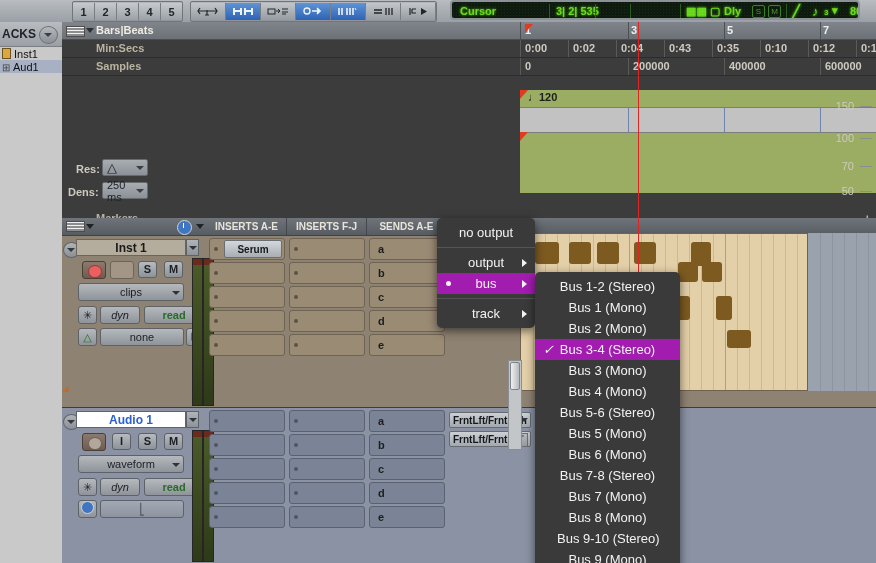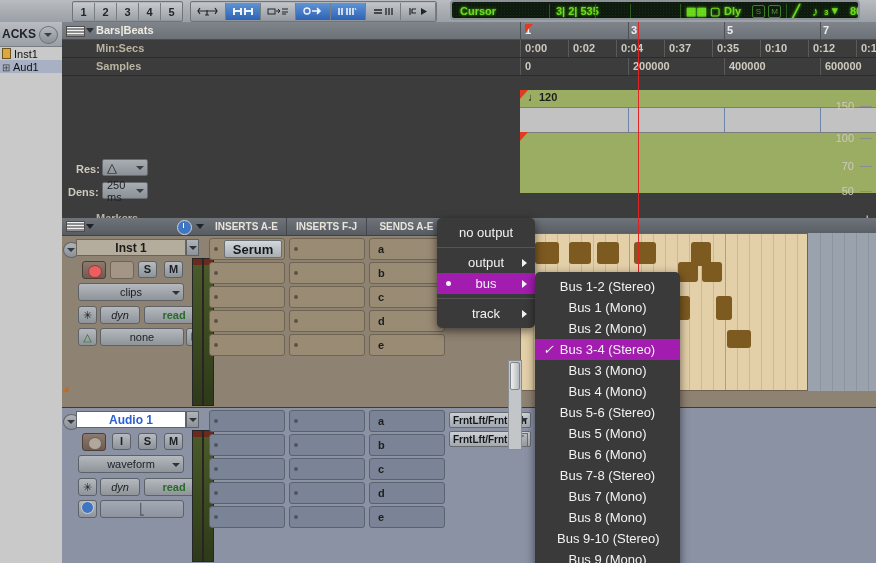--- a/index.html
+++ b/index.html
@@ -147,21 +147,21 @@
   
   .slotcol{position:absolute;top:0;bottom:0;box-sizing:border-box;}
   .slot{position:absolute;height:22px;box-sizing:border-box;border:1px solid;border-radius:3px;}
   .slot.inst{background:#9a8b75;border-color:#6f6352;}
   .slot.aud{background:#7b8496;border-color:#5a6170;}
   .slotdot{position:absolute;left:4px;top:8px;width:4px;height:4px;border-radius:50%;background:#5d5344;}
   .slot.aud .slotdot{background:#4e5563;}
   .slotlab{position:absolute;left:8px;top:4px;font-size:11px;color:#1d1d1d;font-weight:bold;}
   .plugbtn{position:absolute;left:14px;top:1px;right:2px;height:18px;
     background:linear-gradient(#d4d8dc,#a7adb3);border:1px solid #6a6f75;border-radius:2px;
-    display:flex;align-items:center;justify-content:center;font-size:13px;
+    display:flex;align-items:center;justify-content:center;font-size:10px;
     font-weight:bold;color:#14181d;box-sizing:border-box;}
   .iosel{position:absolute;height:16px;background:linear-gradient(#cdd1d5,#a2a8ae);
     border:1px solid #666b71;border-radius:2px;box-sizing:border-box;
     display:flex;align-items:center;padding-left:3px;font-size:10px;font-weight:bold;color:#14181d;}
   .iosel .arw{position:absolute;right:2px;top:5px;border-left:4px solid transparent;
     border-right:4px solid transparent;border-top:4px solid #2f343a;}
   .volbox{position:absolute;background:#1b2414;border:1px solid #4c5a3c;border-radius:2px;
     background-image:radial-gradient(#28331d 25%,transparent 26%);background-size:3px 3px;}
   .volbox .vt{position:absolute;font-size:10px;font-weight:bold;color:#7ee030;}
   .volbox .vline{position:absolute;left:2px;right:2px;height:1px;background:#3e5a28;}
@@ -313,21 +313,21 @@
     <div class="rulerrow">
       <div class="r-name" style="left:34px;">Min:Secs</div>
       <div class="timeline-sel">
         <div class="tick" style="left:0;"></div>
           <div class="ticklab" style="left:5px;">0:00</div>
         <div class="tick" style="left:48px;"></div>
           <div class="ticklab" style="left:53px;">0:02</div>
         <div class="tick" style="left:96px;"></div>
           <div class="ticklab" style="left:101px;">0:04</div>
         <div class="tick" style="left:144px;"></div>
-          <div class="ticklab" style="left:149px;">0:37</div>
+          <div class="ticklab" style="left:149px;">0:43</div>
         <div class="tick" style="left:192px;"></div>
           <div class="ticklab" style="left:197px;">0:35</div>
         <div class="tick" style="left:240px;"></div>
           <div class="ticklab" style="left:245px;">0:10</div>
         <div class="tick" style="left:288px;"></div>
           <div class="ticklab" style="left:293px;">0:12</div>
         <div class="tick" style="left:336px;"></div>
           <div class="ticklab" style="left:341px;">0:14</div>
       </div>
     </div>

